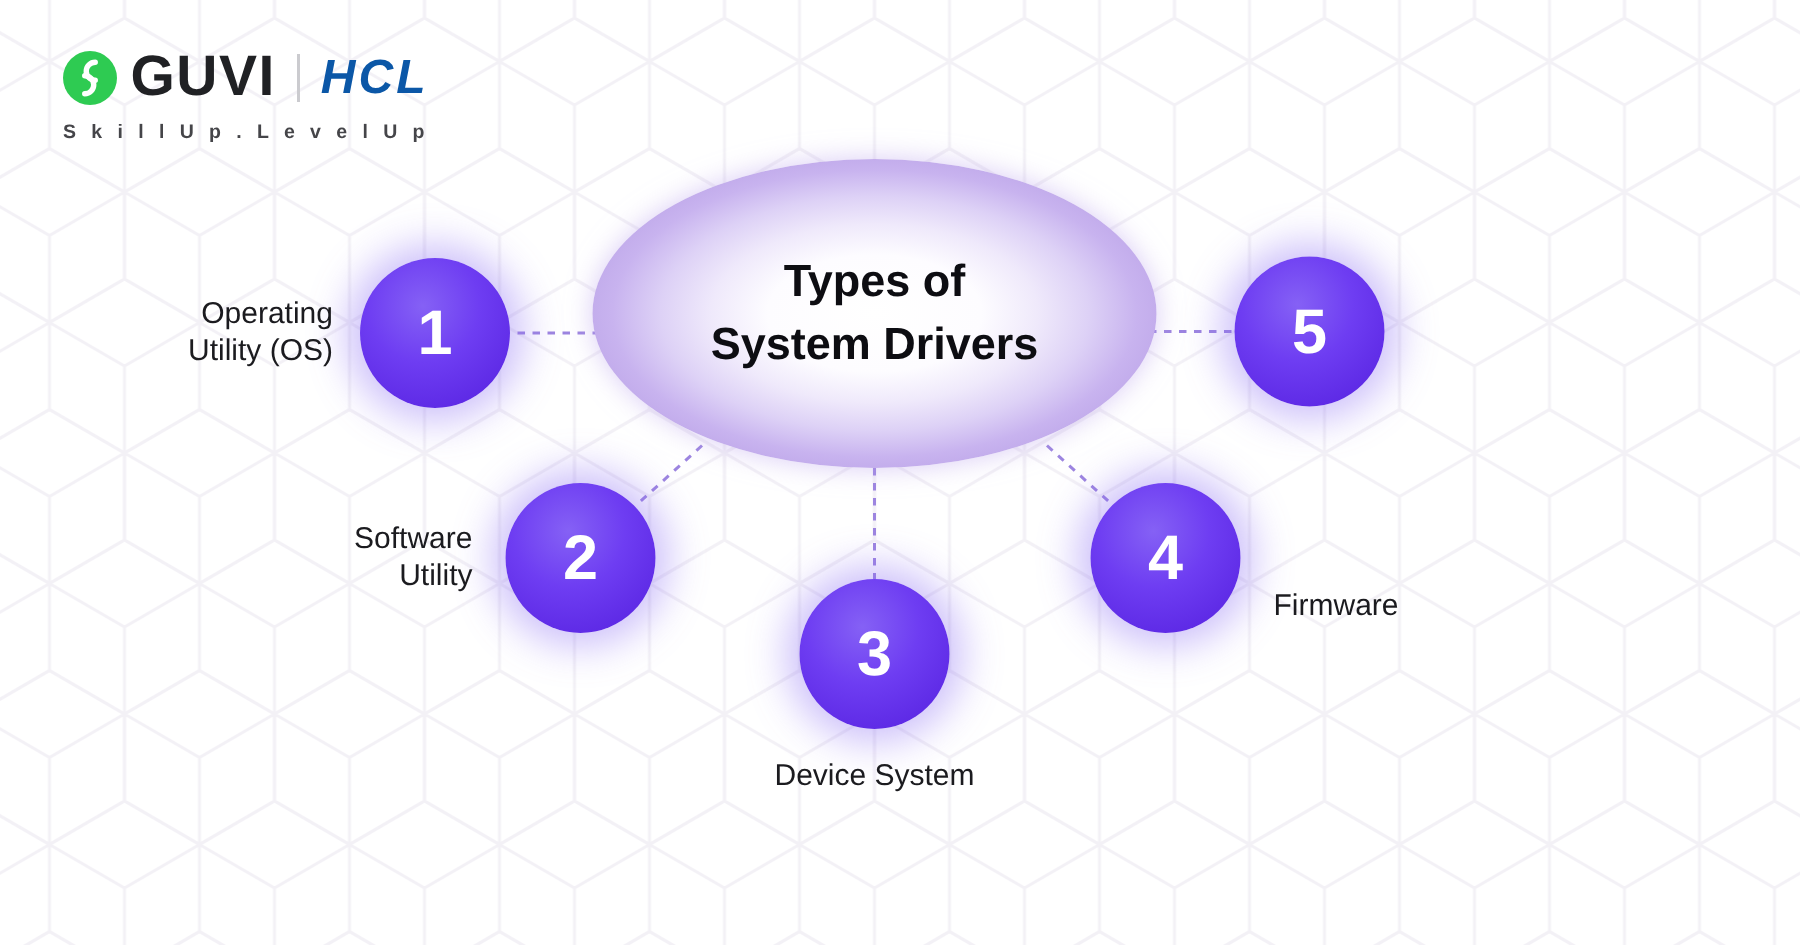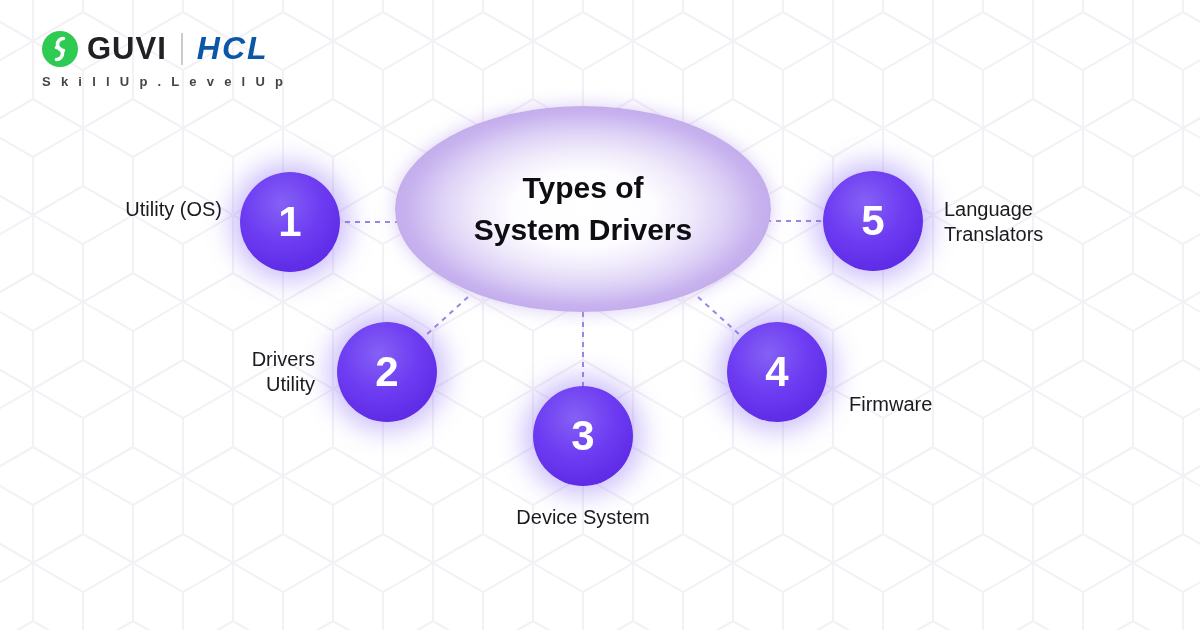--- a/index.html
+++ b/index.html
@@ -4,21 +4,21 @@
 <style>
   html,body{margin:0;padding:0;}
   body{font-family:"Liberation Sans", sans-serif; background:#ffffff;}
   .canvas{position:relative;width:1200px;height:630px;overflow:hidden;background:#ffffff;}
   .bg-pattern{position:absolute;left:0;top:0;z-index:0;}
 
   
   .brand{position:absolute;left:42px;top:30px;z-index:5;}
   .brand-row{display:flex;align-items:center;}
   .logo-badge{width:36px;height:36px;border-radius:50%;background:#2ecb52;display:flex;align-items:center;justify-content:center;}
-  .brand-name{font-size:31px;font-weight:700;color:#202124;letter-spacing:1px;margin-left:9px;text-align:right;}
+  .brand-name{font-size:38px;font-weight:700;color:#202124;letter-spacing:1px;margin-left:9px;text-align:right;}
   .brand-divider{width:2px;height:32px;background:#cbcbcf;margin:0 14px;}
   .partner-name{font-size:32px;font-weight:800;font-style:italic;color:#0b57a7;letter-spacing:2px;}
   .brand-tagline{margin-top:7px;font-size:13px;font-weight:600;letter-spacing:3.3px;color:#454549;}
 
   
   .connectors{position:absolute;left:0;top:0;z-index:1;}
 
   
   .hub{position:absolute;left:395px;top:106px;width:376px;height:206px;border-radius:50%;z-index:2;
        background:radial-gradient(50% 50% at 50% 50%, #ffffff 0%, #fdfcff 38%, #efe9fb 58%, #ddd1f6 76%, #c8b3ef 93%, #c3adec 100%);
@@ -101,30 +101,27 @@
     <span class="node-num">3</span>
   </div>
   <div class="node" style="left:727px;top:322px;">
     <span class="node-num">4</span>
   </div>
   <div class="node" style="left:823px;top:171px;">
     <span class="node-num">5</span>
   </div>
 
   <div class="label align-right" style="left:52px;top:197px;width:170px;">
+    <span class="ln">Operating</span>
     <span class="ln">Utility (OS)</span>
   </div>
   <div class="label align-right" style="left:165px;top:347px;width:150px;">
-    <span class="ln">Drivers</span>
+    <span class="ln">Software</span>
     <span class="ln">Utility</span>
   </div>
   <div class="label align-center" style="left:458px;top:505px;width:250px;">
     <span class="ln">Device System</span>
   </div>
   <div class="label" style="left:849px;top:360px;margin-top:32px;">
     <span class="ln">Firmware</span>
   </div>
-  <div class="label" style="left:944px;top:197px;">
-    <span class="ln">Language</span>
-    <span class="ln">Translators</span>
-  </div>
 
 </div>
 
 </body></html>

